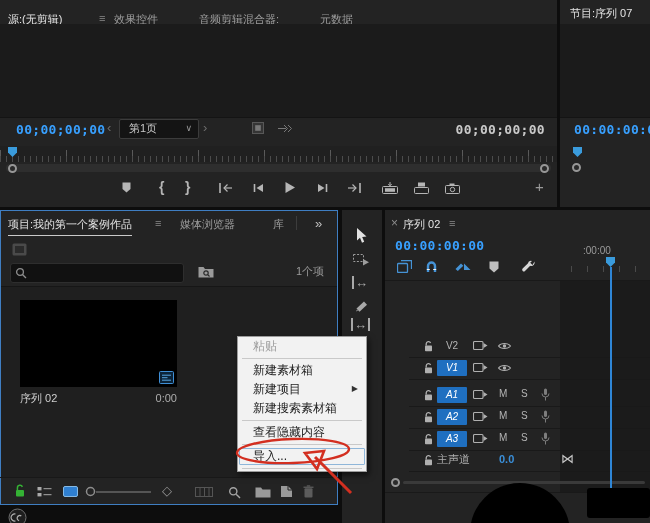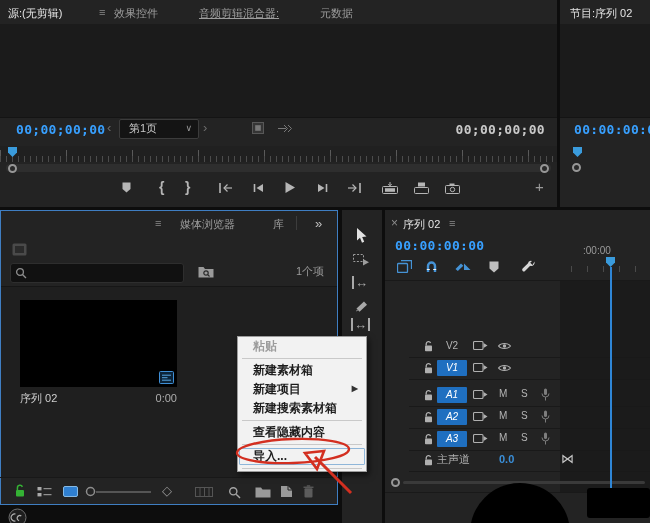--- a/index.html
+++ b/index.html
@@ -15,40 +15,40 @@
   .glyph{position:absolute;line-height:1;}
   .monitor{position:absolute;background:#1b1b1b;border-bottom:1px solid #141414;}
   .ruler{position:absolute;background:#202020;
      background-image:repeating-linear-gradient(to right,#4c4c4c 0 1px,transparent 1px 6px),
                       repeating-linear-gradient(to right,#5a5a5a 0 1px,transparent 1px 66px);
      background-size:100% 6px,100% 12px;background-position:bottom left;background-repeat:no-repeat;}
   .flag{position:absolute;width:9px;height:10px;background:#3a9bdc;
         clip-path:polygon(0 0,100% 0,100% 55%,50% 100%,0 55%);}
   .scrolltrack{position:absolute;height:8px;background:#2e2e2e;border-radius:4px;}
   .knob{position:absolute;width:9px;height:9px;border-radius:50%;background:#2a2a2a;border:2px solid #979797;box-sizing:border-box;}
-  .menu{position:absolute;background:#f2f2f2;border:1px solid #9b9b9b;box-shadow:2px 3px 6px rgba(0,0,0,.6);z-index:40;font-weight:bold;}
+  .menu{position:absolute;background:#f2f2f2;border:1px solid #9b9b9b;box-shadow:2px 3px 6px rgba(0,0,0,.6);z-index:40;}
   .mi{position:relative;height:19px;line-height:19px;padding-left:15px;font-size:12px;color:#1d1d1d;white-space:nowrap;}
   .mi.dis{color:#9c9c9c;}
   .mi.hl{outline:1px solid #8fb6d9;outline-offset:-2px;border-radius:2px;}
   .msep{height:1px;background:#c9c9c9;margin:2px 4px;}
   .tl-row{position:absolute;left:24px;width:241px;height:22px;border-bottom:1px solid #191919;}
   .tlabel{position:absolute;left:28px;top:3px;width:30px;height:16px;line-height:16px;text-align:center;
           font-size:10px;color:#b5b5b5;border-radius:1px;}
   .tlabel.sel{background:#1f6fc0;color:#fff;font-style:italic;}
   .ms{position:absolute;top:4px;font-size:10px;color:#b5b5b5;}
   .focusb{outline:1px solid #3f7ec2;outline-offset:-1px;}
   svg{display:block;}
 </style>
 </head>
 <body>
 
 <div class="screen">
 
   <div class="panel" style="left:0;top:0;width:557px;height:207px;">
-    <div class="ab" style="left:0;top:0;width:557px;height:24px;">
+    <div class="ab" style="left:0;top:6px;width:557px;height:24px;">
       <span class="tab on" style="left:8px;top:6px;">源:(无剪辑)</span>
       <span class="tab" style="left:99px;top:6px;color:#8a8a8a;">≡</span>
       <span class="tab" style="left:114px;top:6px;">效果控件</span>
       <span class="tab" style="left:199px;top:6px;text-decoration:underline;">音频剪辑混合器:</span>
       <span class="tab" style="left:320px;top:6px;">元数据</span>
     </div>
     <div class="monitor" style="left:0;top:24px;width:557px;height:93px;"></div>
 
     <span class="tc blue" style="left:16px;top:122px;">00;00;00;00</span>
     <span class="glyph" style="left:107px;top:121px;font-size:13px;color:#6d6d6d;">‹</span>
@@ -132,28 +132,29 @@
       <svg width="15" height="11" viewBox="0 0 15 11">
           <rect x="0.5" y="2.5" width="14" height="8" rx="1" fill="none" stroke="#b5b5b5"></rect>
           <rect x="4.5" y="0.5" width="5" height="2" fill="#b5b5b5"></rect>
           <circle cx="7.5" cy="6.5" r="2.2" fill="none" stroke="#b5b5b5"></circle>
         </svg>
       </span>
     <span class="glyph" style="left:535px;top:179px;font-size:15px;color:#9a9a9a;">+</span>
   </div>
 
   <div class="panel" style="left:560px;top:0;width:90px;height:207px;">
-    <span class="tab on" style="left:10px;top:6px;">节目:序列 02</span>
+    <span class="tab on" style="left:10px;top:6px;">节目:序列 07</span>
     <div class="monitor" style="left:0;top:24px;width:90px;height:93px;"></div>
     <div class="tc blue" style="left:14px;top:122px;width:76px;overflow:hidden;white-space:nowrap;">00:00:00:00</div>
     <div class="flag" style="left:13px;top:147px;"></div>
     <div class="knob" style="left:12px;top:163px;"></div>
   </div>
 
   <div class="panel focusb" style="left:0;top:210px;width:338px;height:295px;">
+    <span class="tab on" style="left:8px;top:7px;">项目:我的第一个案例作品</span>
     <span class="tab" style="left:155px;top:7px;color:#8a8a8a;">≡</span>
     <span class="tab" style="left:180px;top:7px;">媒体浏览器</span>
     <span class="tab" style="left:273px;top:7px;">库</span>
     <div class="ab" style="left:296px;top:6px;width:1px;height:14px;background:#3c3c3c;"></div>
     <span class="tab" style="left:315px;top:6px;font-size:13px;color:#c0c0c0;">»</span>
 
     <span class="glyph" style="left:12px;top:33px;">
       <svg width="15" height="13" viewBox="0 0 15 13">
           <rect x="0.5" y="0.5" width="14" height="12" rx="1.5" fill="#4a4a4a"></rect>
           <rect x="3" y="3" width="9" height="7" fill="#2b2b2b"></rect>

